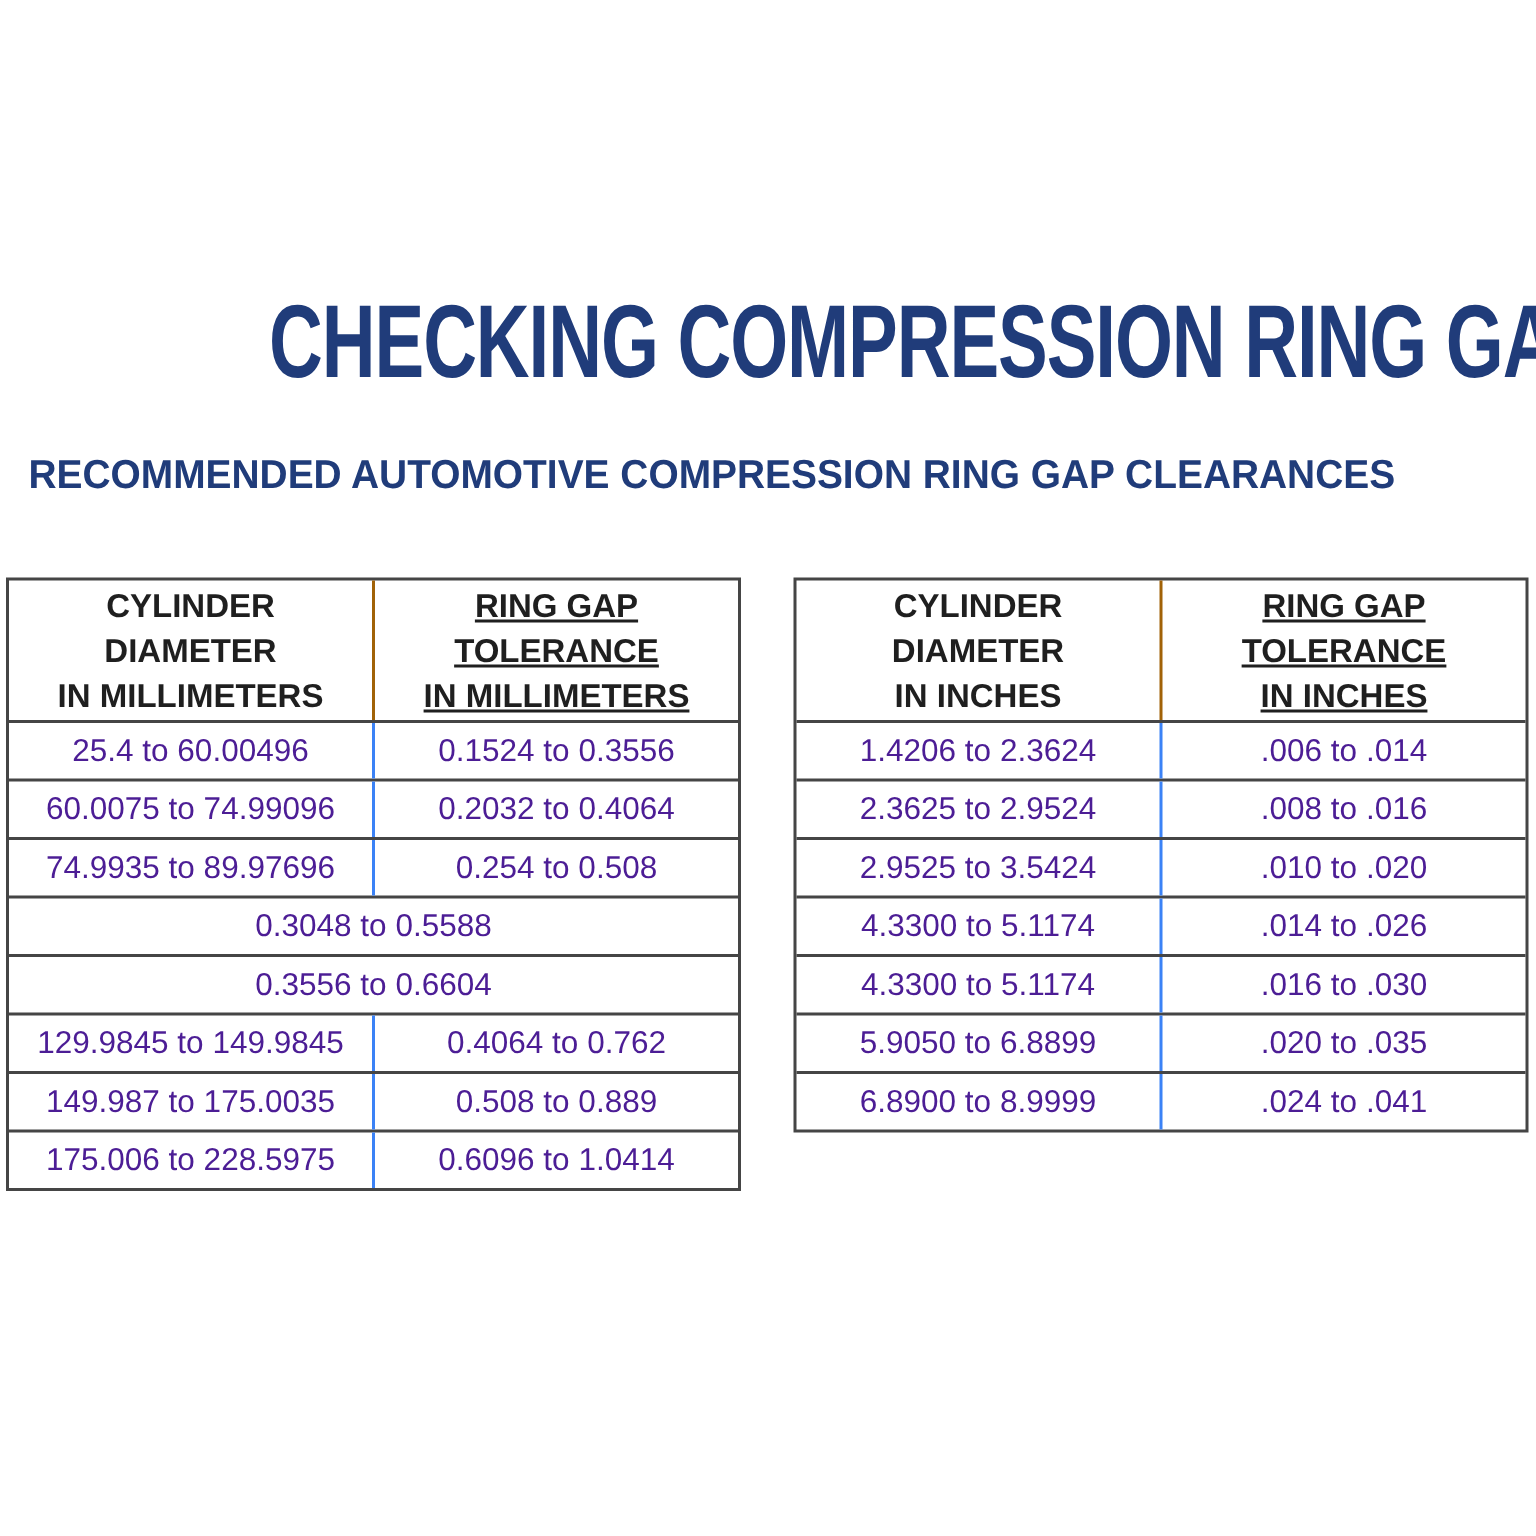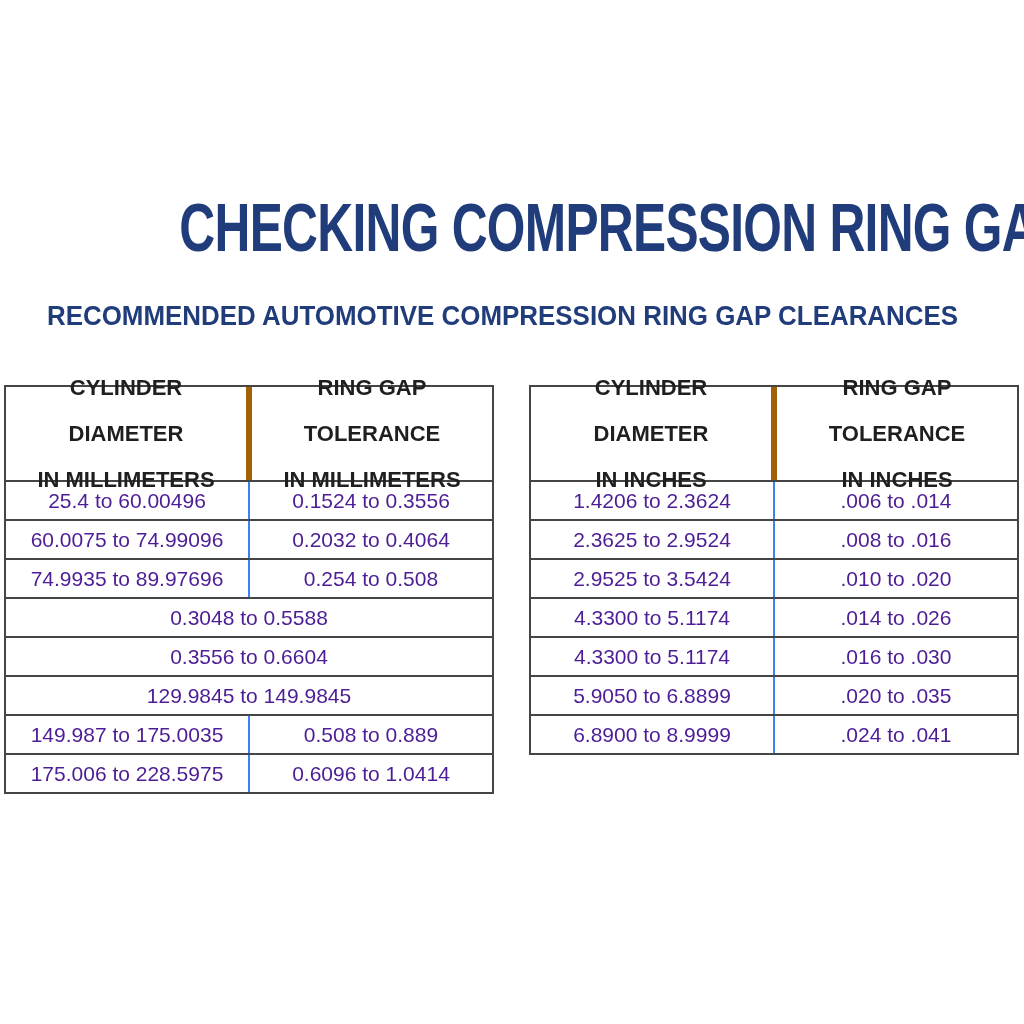--- a/index.html
+++ b/index.html
@@ -27,21 +27,20 @@
     letter-spacing:-1px;
   }
   .subtitle {
     position:absolute;
     top:301px; left:0; width:860px;
     text-align:center;
     color:#203c7a;
     font-weight:bold;
     font-size:27px;
     white-space:nowrap;
-    padding-left:28px;
   }
   .subtitle-inner {
     display:inline-block;
     transform:scaleX(0.96);
     transform-origin:center;
   }
   .tbl {
     position:absolute;
     top:385px;
     border:2.5px solid #454545;
@@ -55,23 +54,22 @@
     flex:1;
     display:flex;
     flex-direction:column;
     justify-content:center;
     align-items:center;
     font-weight:bold;
     font-size:22px;
     line-height:30px;
     color:#1f1f1f;
     letter-spacing:0;
-    gap:16px;
   }
-  .th + .th { border-left:6px solid #a16207; }
+  .th + .th { border-left:2px solid #a16207;text-decoration:underline; }
   .trow {
     display:flex;
     height:37px;
     border-top:2px solid #454545;
   }
   .td {
     flex:1;
     display:flex;
     align-items:center;
     justify-content:center;
@@ -117,20 +115,21 @@
     <div class="td">0.254 to 0.508</div>
   </div>
   <div class="trow">
     <div class="td">0.3048 to 0.5588</div>
   </div>
   <div class="trow">
     <div class="td">0.3556 to 0.6604</div>
   </div>
   <div class="trow">
     <div class="td">129.9845 to 149.9845</div>
+    <div class="td">0.4064 to 0.762</div>
   </div>
   <div class="trow">
     <div class="td">149.987 to 175.0035</div>
     <div class="td">0.508 to 0.889</div>
   </div>
   <div class="trow">
     <div class="td">175.006 to 228.5975</div>
     <div class="td">0.6096 to 1.0414</div>
   </div>
 </div>

